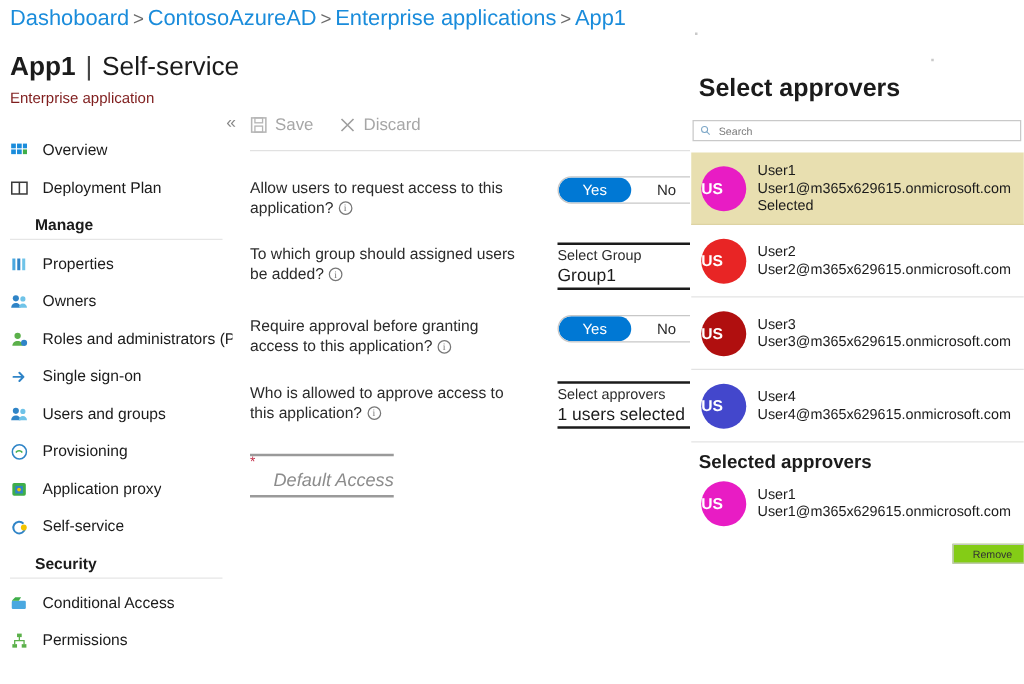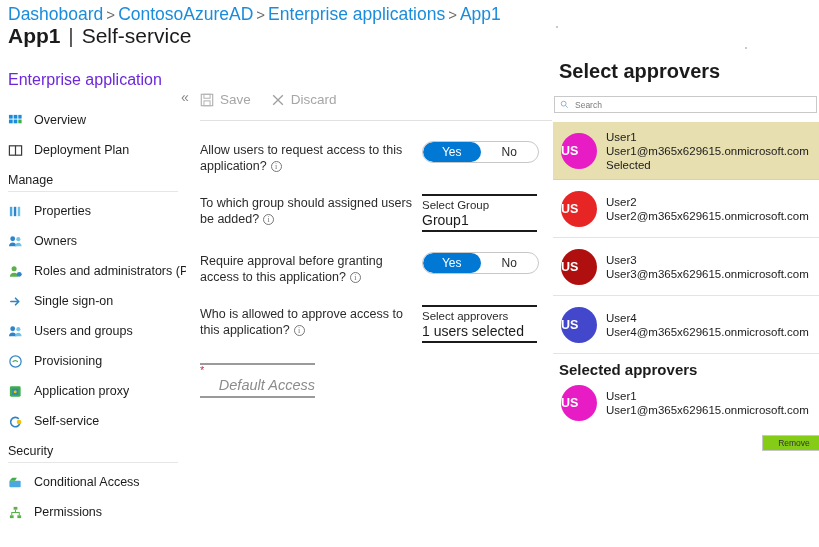--- a/index.html
+++ b/index.html
@@ -24,33 +24,33 @@
     font-size: 17.5px;
     color: #0f6cbd;
     white-space: nowrap;
   }
   .crumb { color: #1a8cdb; cursor: pointer; }
   .crumb-sep { color: #6b6b6b; font-size: 15px; padding: 0 3px; }
 
   
   .page-title {
     position: absolute;
-    left: 8px; top: 24px;
+    left: 8px; top: 42px;
     font-size: 21px;
     white-space: nowrap;
     color: #1b1b1b;
   }
   .page-title .app { font-weight: bold; }
   .page-title .bar { color: #444; font-weight: normal; padding: 0 2px; }
   .page-title .sub { font-weight: normal; }
   .page-subtitle {
     position: absolute;
     left: 8px; top: 71px;
-    font-size: 16px;
-    color: #6d28d9;
+    font-size: 12px;
+    color: #7f1d1d;
   }
 
   
   .sidebar {
     position: absolute;
     left: 0; top: 105px;
     width: 186px;
     font-size: 12.5px;
   }
   .nav-item {
@@ -66,23 +66,24 @@
     white-space: nowrap;
     overflow: hidden;
   }
   .nav-ico {
     width: 15px; height: 15px;
     flex: 0 0 15px;
     display: block;
   }
   .nav-section {
     font-size: 12.5px;
-    font-weight: normal;
+    font-weight: bold;
     color: #1b1b1b;
     padding: 8px 0 4px 8px;
+    margin-left: 20px;
   }
   .nav-rule {
     height: 1px;
     background: #e6e6e6;
     margin: 0 8px 4px 8px;
   }
 
   
   .collapse-btn {
     position: absolute;
@@ -119,20 +120,21 @@
   
   .form {
     position: absolute;
     left: 200px; top: 140px;
     width: 358px;
   }
   .frow {
     display: flex;
     align-items: flex-start;
     margin-bottom: 19px;
+    gap: 24px;
   }
   .flabel {
     width: 222px;
     flex: 0 0 222px;
     font-size: 12.5px;
     line-height: 16px;
     color: #2b2b2b;
     padding-top: 2px;
   }
   .info-ico {

